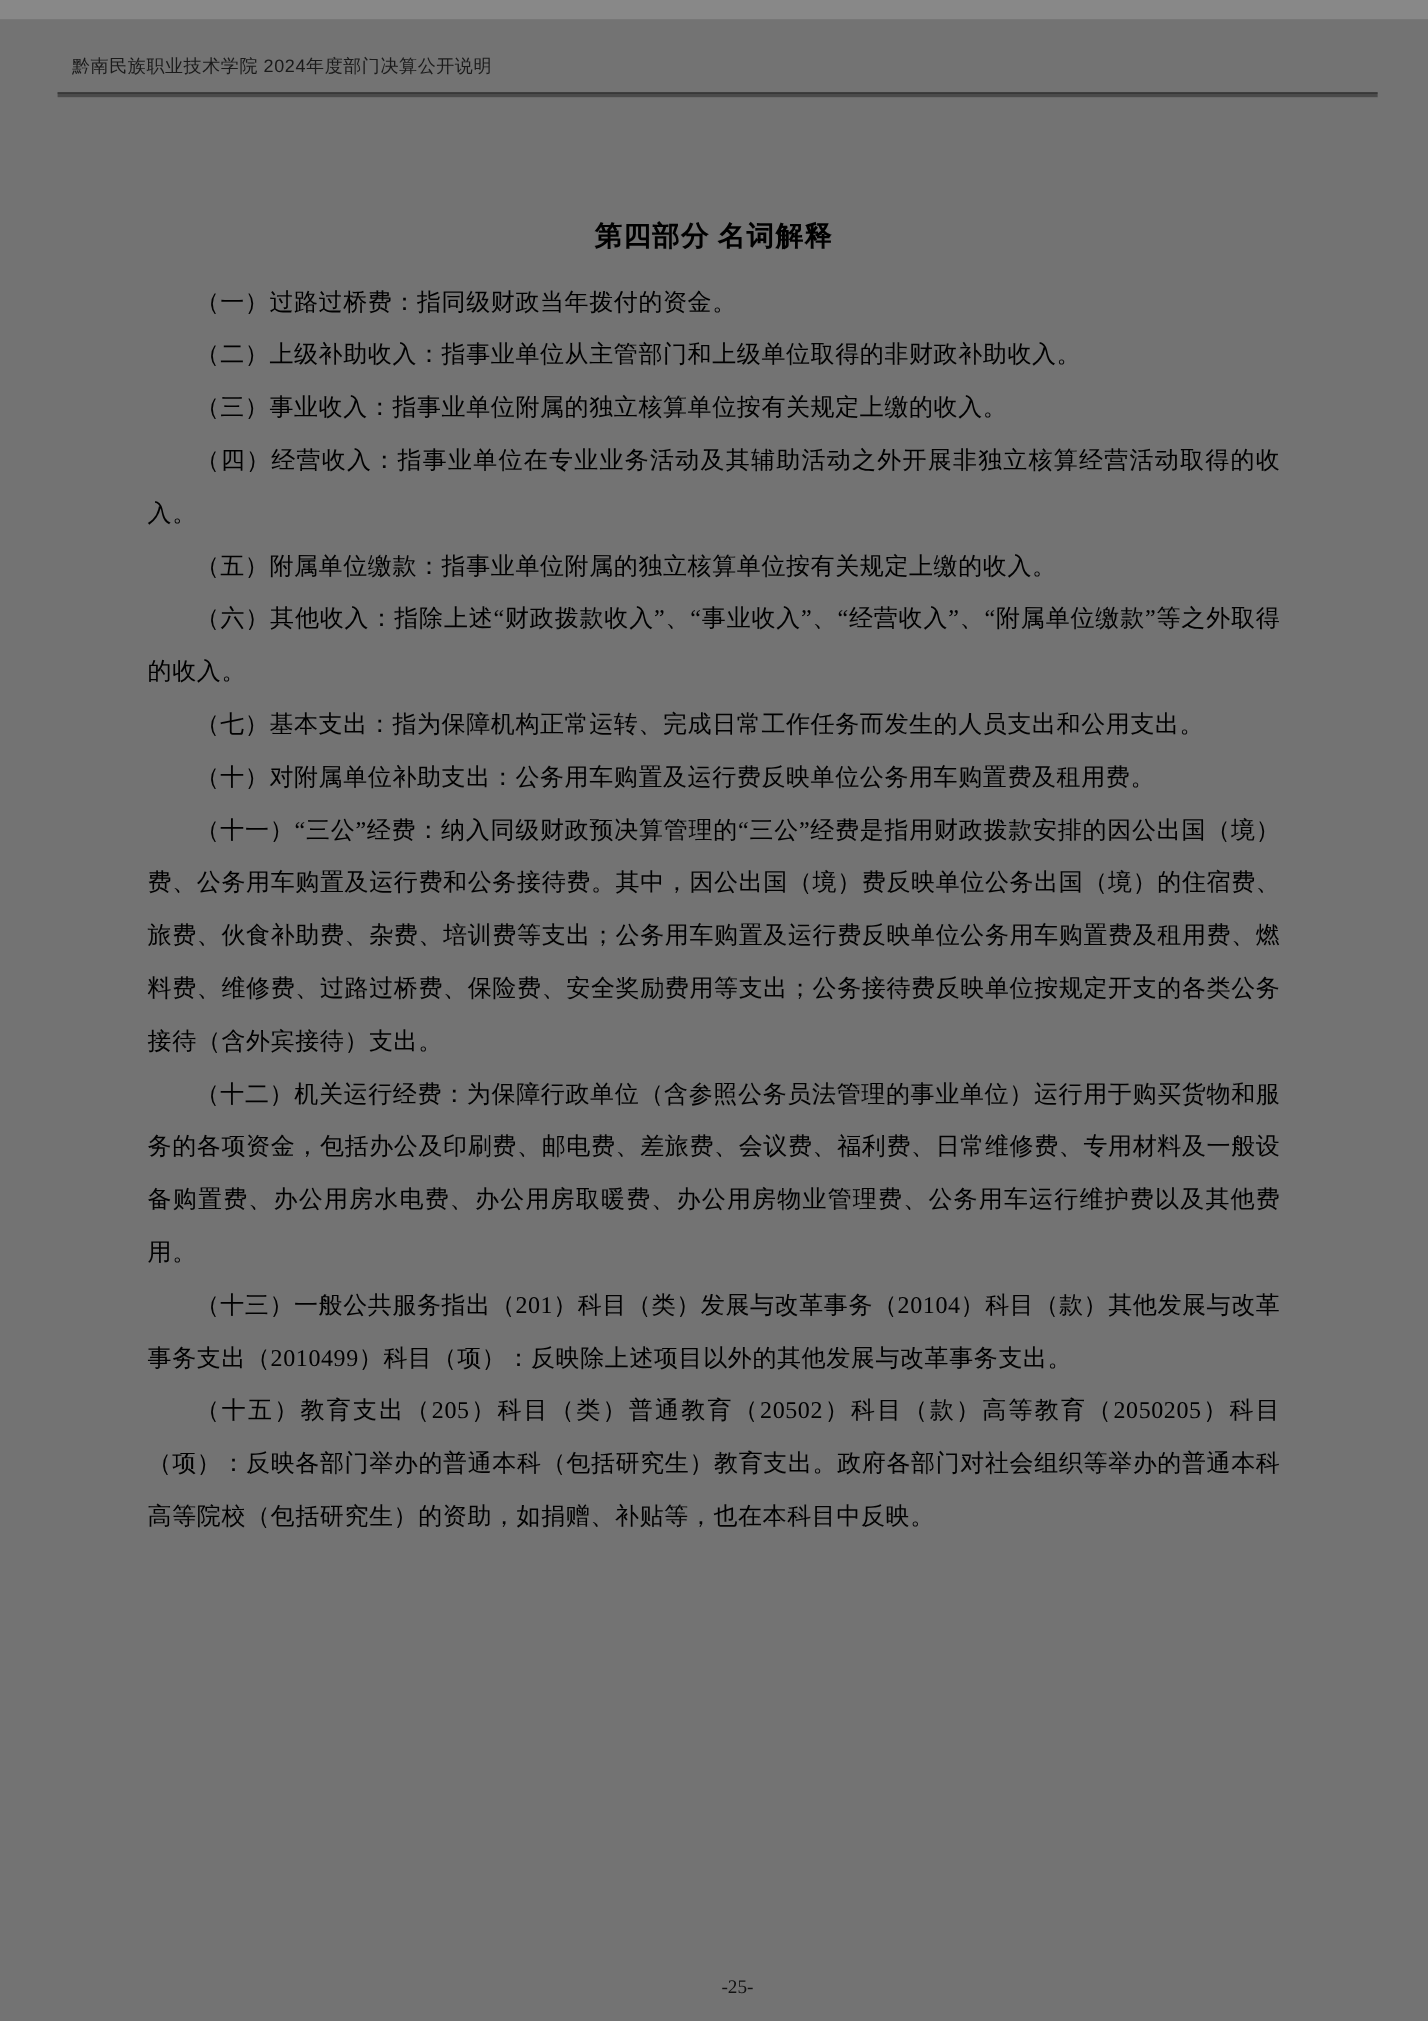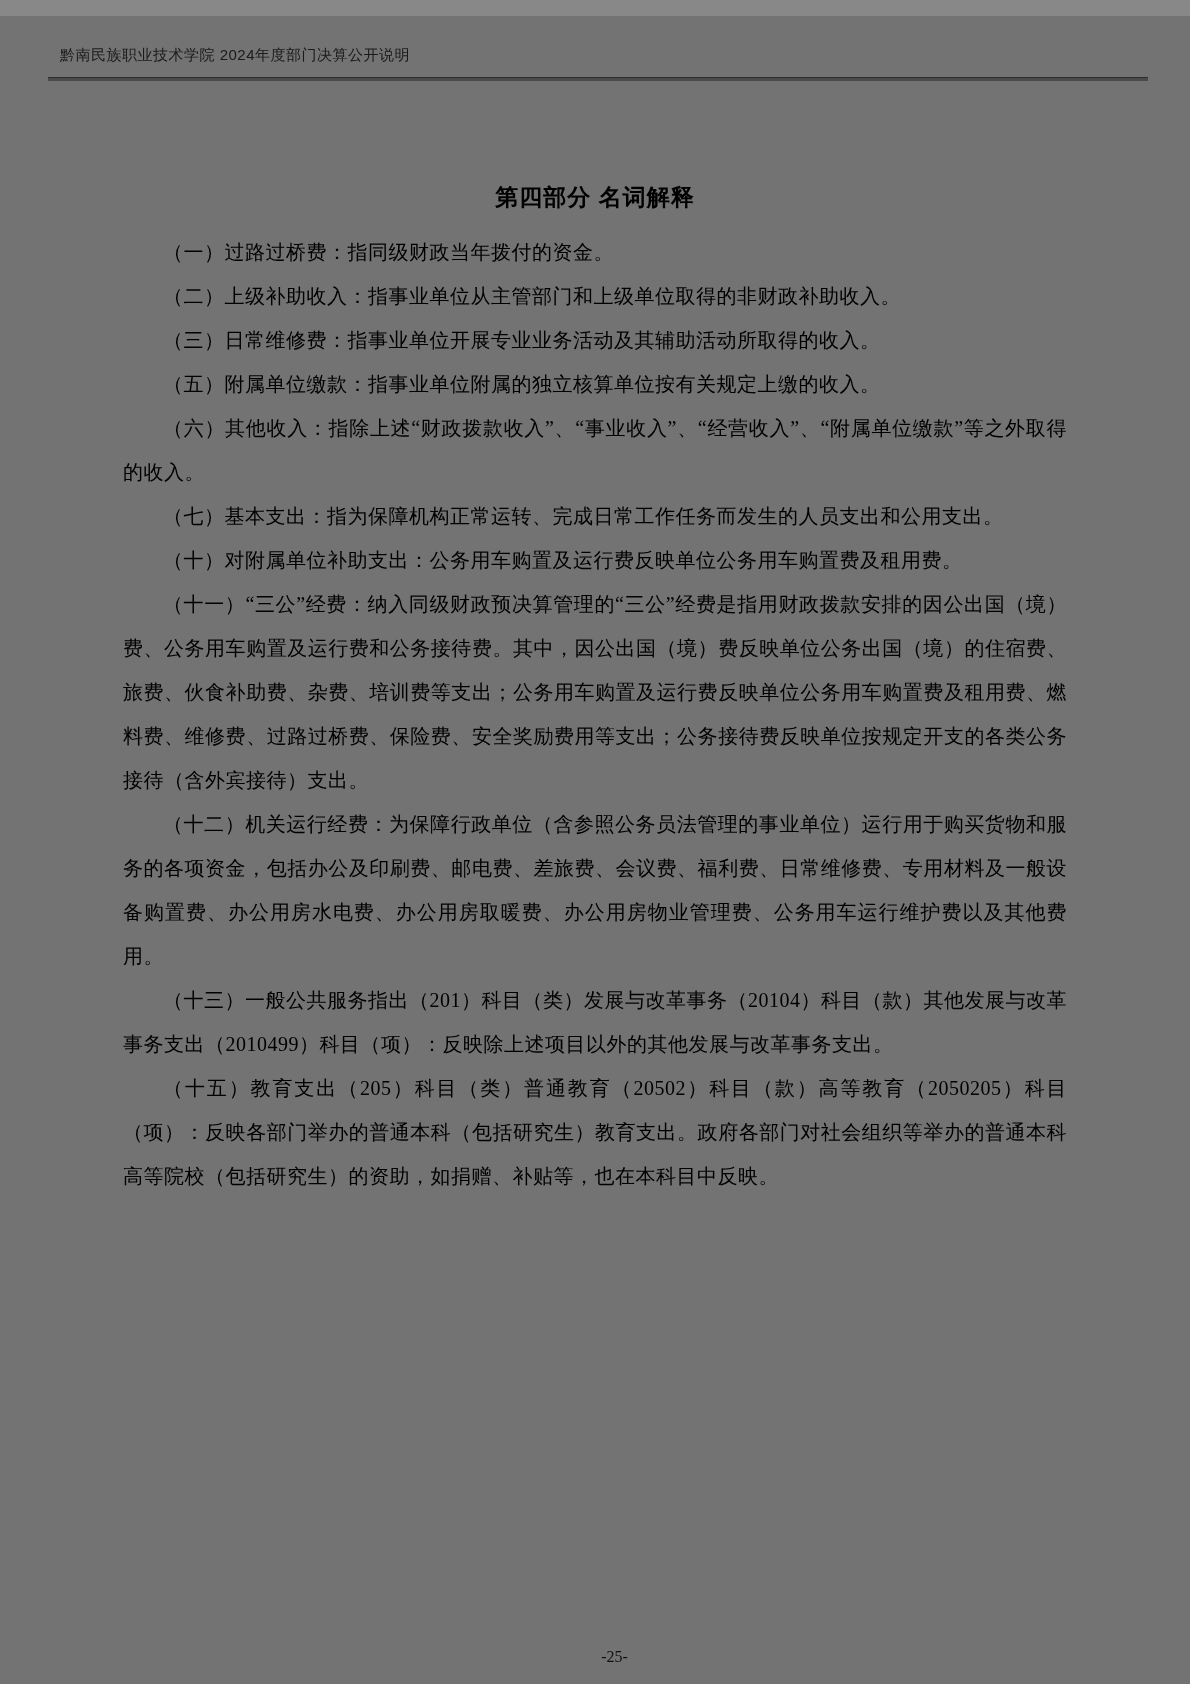--- a/index.html
+++ b/index.html
@@ -30,21 +30,21 @@
     left: 48px;
     width: 1100px;
     height: 4px;
     background: #4a4a4a;
     border-top: 1px solid #2e2e2e;
   }
   .doc-title {
     margin: 0;
     padding-top: 166px;
     text-align: center;
-    font-family: Liberation Sans, sans-serif;
+    font-family: Liberation Serif, serif;
     font-weight: bold;
     font-size: 23px;
     line-height: 30px;
     letter-spacing: 1px;
     color: #000;
   }
   .body-text {
     margin-top: 18px;
     padding: 0 123px;
   }
@@ -76,21 +76,22 @@
 
   <div class="doc-header">黔南民族职业技术学院 2024年度部门决算公开说明</div>
 
   <div class="header-rule"></div>
 
   <h1 class="doc-title">第四部分 名词解释</h1>
 
   <div class="body-text">
     <p>（一）过路过桥费：指同级财政当年拨付的资金。</p>
     <p>（二）上级补助收入：指事业单位从主管部门和上级单位取得的非财政补助收入。</p>
-    <p>（三）日常维修费：指事业单位开展专业业务活动及其辅助活动所取得的收入。</p>
+    <p>（三）事业收入：指事业单位附属的独立核算单位按有关规定上缴的收入。</p>
+    <p>（四）经营收入：指事业单位在专业业务活动及其辅助活动之外开展非独立核算经营活动取得的收入。</p>
     <p>（五）附属单位缴款：指事业单位附属的独立核算单位按有关规定上缴的收入。</p>
     <p>（六）其他收入：指除上述“财政拨款收入”、“事业收入”、“经营收入”、“附属单位缴款”等之外取得的收入。</p>
     <p>（七）基本支出：指为保障机构正常运转、完成日常工作任务而发生的人员支出和公用支出。</p>
     <p>（十）对附属单位补助支出：公务用车购置及运行费反映单位公务用车购置费及租用费。</p>
     <p>（十一）“三公”经费：纳入同级财政预决算管理的“三公”经费是指用财政拨款安排的因公出国（境）费、公务用车购置及运行费和公务接待费。其中，因公出国（境）费反映单位公务出国（境）的住宿费、旅费、伙食补助费、杂费、培训费等支出；公务用车购置及运行费反映单位公务用车购置费及租用费、燃料费、维修费、过路过桥费、保险费、安全奖励费用等支出；公务接待费反映单位按规定开支的各类公务接待（含外宾接待）支出。</p>
     <p>（十二）机关运行经费：为保障行政单位（含参照公务员法管理的事业单位）运行用于购买货物和服务的各项资金，包括办公及印刷费、邮电费、差旅费、会议费、福利费、日常维修费、专用材料及一般设备购置费、办公用房水电费、办公用房取暖费、办公用房物业管理费、公务用车运行维护费以及其他费用。</p>
     <p>（十三）一般公共服务指出（201）科目（类）发展与改革事务（20104）科目（款）其他发展与改革事务支出（2010499）科目（项）：反映除上述项目以外的其他发展与改革事务支出。</p>
     <p>（十五）教育支出（205）科目（类）普通教育（20502）科目（款）高等教育（2050205）科目（项）：反映各部门举办的普通本科（包括研究生）教育支出。政府各部门对社会组织等举办的普通本科高等院校（包括研究生）的资助，如捐赠、补贴等，也在本科目中反映。</p>
   </div>
 

